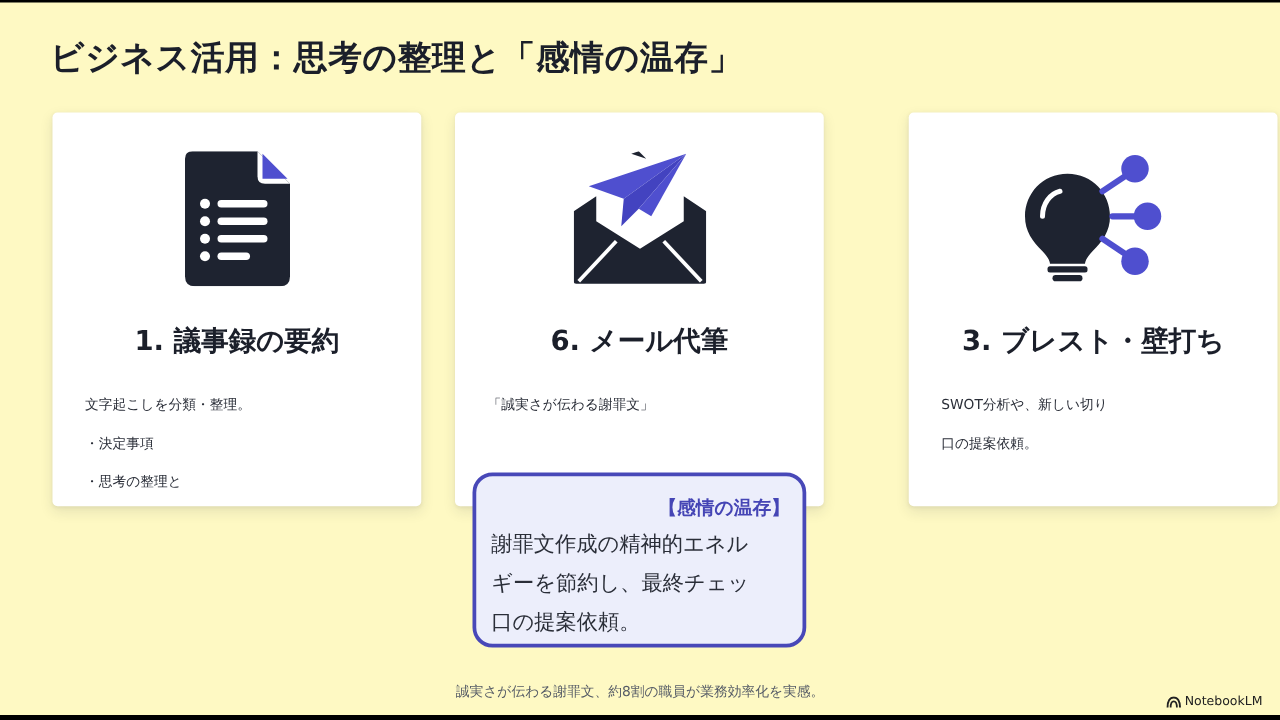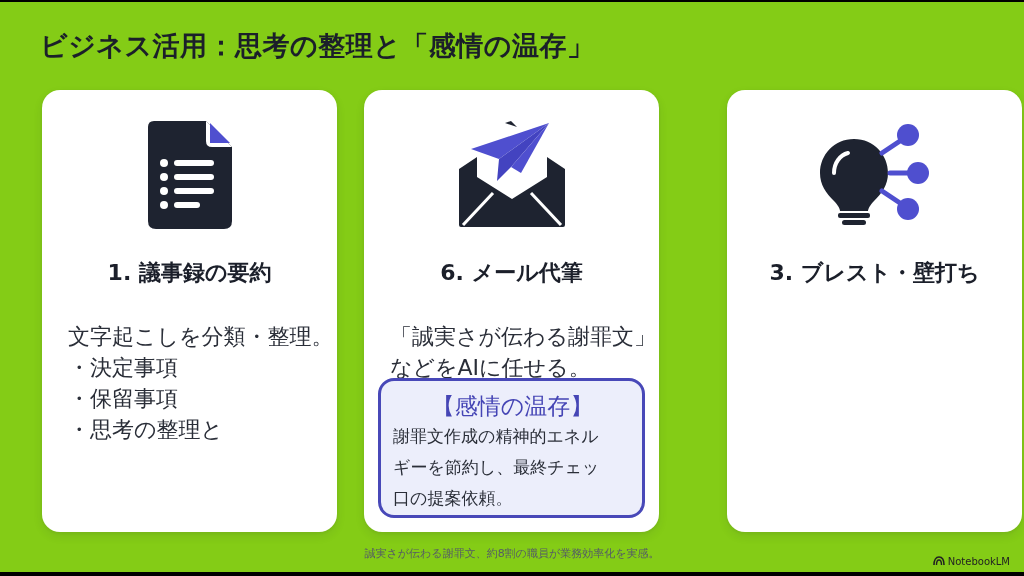--- a/index.html
+++ b/index.html
@@ -1,67 +1,67 @@
 <!DOCTYPE html>
 <html><head>
 <meta charset="utf-8">
 <style>
   * { box-sizing: border-box; margin: 0; padding: 0; }
   html, body { width: 1024px; height: 576px; overflow: hidden; background: #000; }
   body { font-family: "DejaVu Sans", "Liberation Sans", sans-serif; position: relative; }
   .slide {
     position: absolute; left: 0; top: 2px; width: 1024px; height: 570px;
-    background: #84cc16; overflow: hidden;
+    background: #fef9c3; overflow: hidden;
   }
   .title {
     position: absolute; left: 40px; top: 26px;
     font-size: 27px; font-weight: bold; color: #1b1f2a; letter-spacing: 0.5px;
     white-space: nowrap;
   }
   .card {
-    position: absolute; top: 88px; width: 295px; height: 442px;
-    background: #ffffff; border-radius: 18px;
+    position: absolute; top: 88px; width: 295px; height: 315px;
+    background: #ffffff; border-radius: 4px;
     box-shadow: 0 4px 10px rgba(30,40,60,0.10), 0 1px 3px rgba(30,40,60,0.06);
   }
   .card.c1 { left: 42px; }
   .card.c2 { left: 364px; }
   .card.c3 { left: 727px; }
   .icon-wrap {
     position: absolute; left: 0; right: 0; top: 30px; height: 110px;
     display: flex; justify-content: center; align-items: center;
   }
   .card-title {
     position: absolute; left: 0; right: 0; top: 168px; text-align: center;
     font-size: 22px; font-weight: bold; color: #1b1f2a; white-space: nowrap;
   }
   .card-body {
     position: absolute; left: 26px; right: 20px; top: 218px;
-    font-size: 22px; line-height: 31px; color: #2a2e38; margin-top: 13px;
+    font-size: 11px; line-height: 31px; color: #2a2e38;
   }
   .card-body .line { white-space: nowrap; }
   .c2 .card-body { left: 26px; text-align: left; right: 26px; }
   .highlight {
     position: absolute; left: 14px; right: 14px; top: 288px; height: 140px;
     border: 3px solid #4848b8; border-radius: 16px; background: #eceefb;
     padding: 12px 10px 0 12px;
   }
   .highlight .hl-title {
-    text-align: center; font-size: 23px; font-weight: normal; color: #4545b5;
+    text-align: right; font-size: 15px; font-weight: bold; color: #4545b5;
     line-height: 26px; margin-bottom: 2px;
   }
   .highlight .hl-line {
     font-size: 17px; line-height: 31px; color: #2a2e38; white-space: nowrap;
   }
   .footnote {
     position: absolute; left: 0; right: 0; top: 544px; text-align: center;
     font-size: 11px; color: #555b66; white-space: nowrap;
   }
   .brand {
     position: absolute; right: 14px; top: 554px; font-size: 10px;
-    color: #222; display: flex; align-items: flex-start; gap: 3px; white-space: nowrap;
+    color: #222; display: flex; align-items: flex-end; gap: 3px; white-space: nowrap;
   }
   .brand svg { display: block; }
 </style>
 </head>
 <body>
 
 <div class="slide">
 
   <div class="title">ビジネス活用：思考の整理と「感情の温存」</div>
 
@@ -78,21 +78,20 @@
         <circle cx="16" cy="70" r="4" fill="#fff"></circle>
         <rect x="26" y="67" width="40" height="6" rx="3" fill="#fff"></rect>
         <circle cx="16" cy="84" r="4" fill="#fff"></circle>
         <rect x="26" y="81" width="26" height="6" rx="3" fill="#fff"></rect>
       </svg>
     </div>
     <div class="card-title">1. 議事録の要約</div>
     <div class="card-body">
       <div class="line">文字起こしを分類・整理。</div>
       <div class="line">・決定事項</div>
-      <div class="line">・保留事項</div>
       <div class="line">・思考の整理と</div>
     </div>
   </div>
 
   <div class="card c2">
     <div class="icon-wrap">
       <svg width="106" height="108" viewBox="0 0 106 108">
 
         <path d="M46 2 L52 0 L58 6 Z" fill="#1e2330"></path>
 
@@ -102,21 +101,20 @@
         <path d="M102 104 L72 72" stroke="#fff" stroke-width="3"></path>
 
         <path d="M12 28 L90 2 L40 38 Z" fill="#4f4fcf"></path>
         <path d="M90 2 L40 38 L38 60 L52 46 Z" fill="#4343c0"></path>
         <path d="M90 2 L52 46 L62 52 Z" fill="#4f4fcf"></path>
       </svg>
     </div>
     <div class="card-title">6. メール代筆</div>
     <div class="card-body">
       <div class="line">「誠実さが伝わる謝罪文」</div>
-      <div class="line">などをAIに任せる。</div>
     </div>
     <div class="highlight">
       <div class="hl-title">【感情の温存】</div>
       <div class="hl-line">謝罪文作成の精神的エネル</div>
       <div class="hl-line">ギーを節約し、最終チェッ</div>
       <div class="hl-line">口の提案依頼。</div>
     </div>
   </div>
 
   <div class="card c3">
@@ -130,20 +128,24 @@
 
         <path d="M62 30 L80 18" stroke="#4f4fcf" stroke-width="5" stroke-linecap="round"></path>
         <circle cx="88" cy="12" r="11" fill="#4f4fcf"></circle>
         <path d="M70 50 L88 50" stroke="#4f4fcf" stroke-width="5" stroke-linecap="round"></path>
         <circle cx="98" cy="50" r="11" fill="#4f4fcf"></circle>
         <path d="M62 68 L80 80" stroke="#4f4fcf" stroke-width="5" stroke-linecap="round"></path>
         <circle cx="88" cy="86" r="11" fill="#4f4fcf"></circle>
       </svg>
     </div>
     <div class="card-title">3. ブレスト・壁打ち</div>
+    <div class="card-body">
+      <div class="line">SWOT分析や、新しい切り</div>
+      <div class="line">口の提案依頼。</div>
+    </div>
   </div>
 
   <div class="footnote">誠実さが伝わる謝罪文、約8割の職員が業務効率化を実感。</div>
 
   <div class="brand">
     <span>
       <svg width="12" height="10" viewBox="0 0 12 10">
         <path d="M1 9 C1 4 3 1 6 1 C9 1 11 4 11 9" stroke="#222" stroke-width="1.6" fill="none"></path>
         <path d="M3.5 9 C3.5 6 4.5 4 6 4 C7.5 4 8.5 6 8.5 9" stroke="#222" stroke-width="1.4" fill="none"></path>
       </svg>

